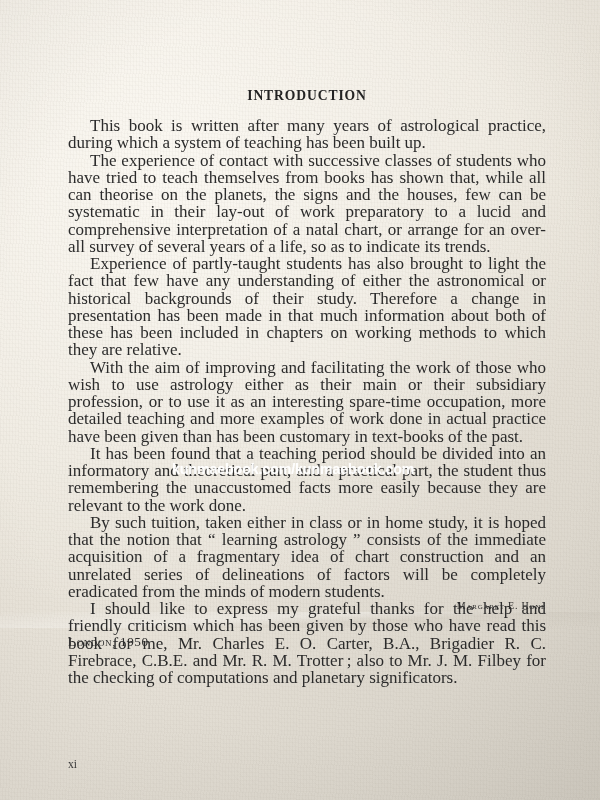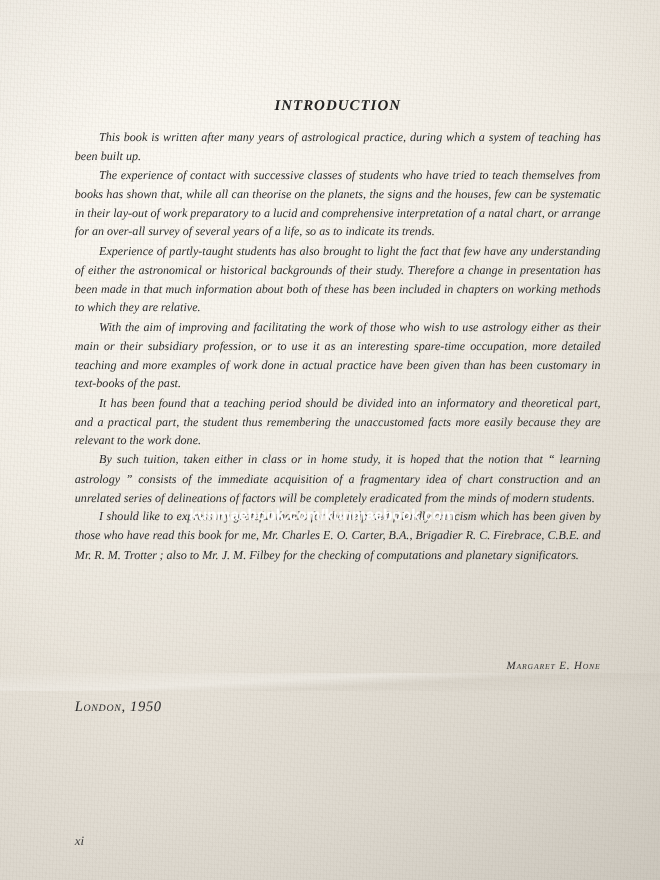--- a/index.html
+++ b/index.html
@@ -55,41 +55,40 @@
     opacity: 0.5;
     background: linear-gradient(177deg, rgba(255,255,255,0.0) 0%, rgba(255,255,255,0.55) 42%, rgba(150,142,128,0.16) 60%, rgba(255,255,255,0.0) 100%);
   }
 
   #content {
     position: absolute;
     left: 68px;
     top: 0;
     width: 478px;
     height: 656px;
-    font-style: italic;
   }
 
   .page-title {
     position: absolute;
     top: 88px;
     left: 0;
     width: 478px;
     text-align: center;
     font-weight: bold;
     font-size: 13.6px;
     letter-spacing: 0.9px;
     color: #232323;
   }
 
   .body-text {
     position: absolute;
     top: 117px;
     left: 0;
     width: 478px;
-    font-size: 11px;
+    font-size: 17px;
     line-height: 17.25px;
     color: #2b2b2b;
     text-align: justify;
     text-justify: inter-word;
   }
   .body-text p {
     margin: 0;
     text-indent: 22px;
   }
 

